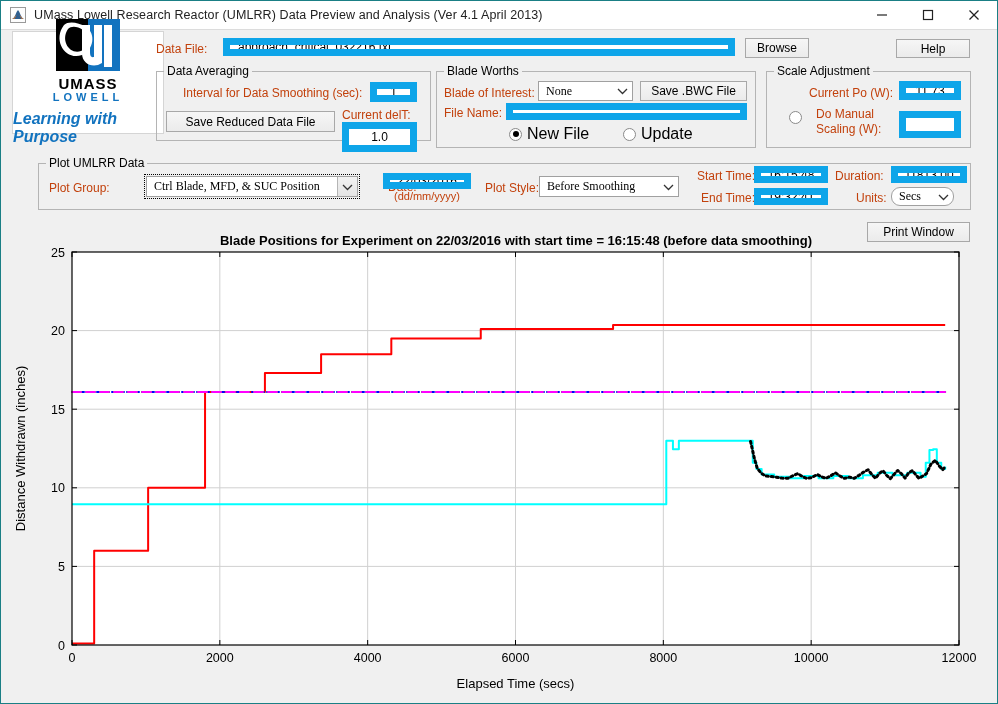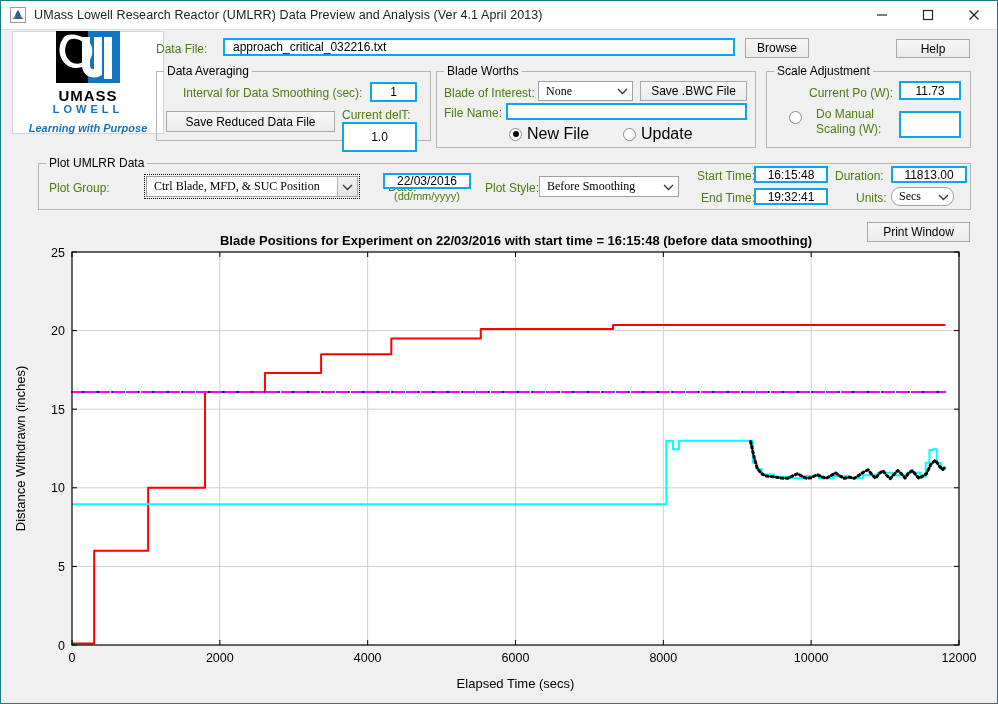--- a/index.html
+++ b/index.html
@@ -45,23 +45,23 @@
   .panel-group {
     position: absolute;
     border: 1px solid #b4b4b4;
     background: transparent;
   }
   .panel-legend {
     position: absolute; top: -8px; left: 7px;
     background: #f0f0f0; padding: 0 3px;
     font-size: 12px; color: #000;
   }
-  .lbl { position: absolute; font-size: 12px; color: #4d7c0f; white-space: nowrap; }
+  .lbl { position: absolute; font-size: 12px; color: #c2410c; white-space: nowrap; }
   .txtbox {
-    position: absolute; background: #ffffff; border: 2px solid #0ea5e9;
+    position: absolute; background: #ffffff; border: 7px solid #0ea5e9;
     font-size: 12px; color: #000; display: flex; align-items: center;
     justify-content: center; white-space: nowrap; overflow: hidden;
   }
   .txtbox.left { justify-content: flex-start; padding-left: 8px; }
   .btn {
     position: absolute;
     background: linear-gradient(#f6f6f6, #ebebeb);
     border: 1px solid #a8a8a8;
     font-size: 12px; color: #000;
     display:flex; align-items:center; justify-content:center;
@@ -96,21 +96,21 @@
   #logo-mark { width: 92px; height: 56px; position: relative; }
   #logo-umass {
     font-weight: bold; font-size: 15px; letter-spacing: 1px; color:#000; line-height: 1;
     margin-top: 1px;
   }
   #logo-lowell {
     font-weight: bold; font-size: 11px; letter-spacing: 4px; color:#1273bf; line-height:1;
     margin-top: 1px;
   }
   #logo-tag {
-    font-style: italic; font-weight: bold; font-size: 11px; color:#1273bf;
+    font-style: italic; font-weight: bold; font-size: 16px; color:#1273bf;
     margin-top: 7px;
   }
 
   
   #plot-wrap { position:absolute; left: 0; top: 210px; width: 996px; height: 492px; }
   #plot-title {
     position:absolute; left: 70px; top: 22px; width: 890px; text-align:center;
     font-size: 13px; font-weight: bold; color:#000;
   }
   #plot-svg { position:absolute; left:0; top:0; }

